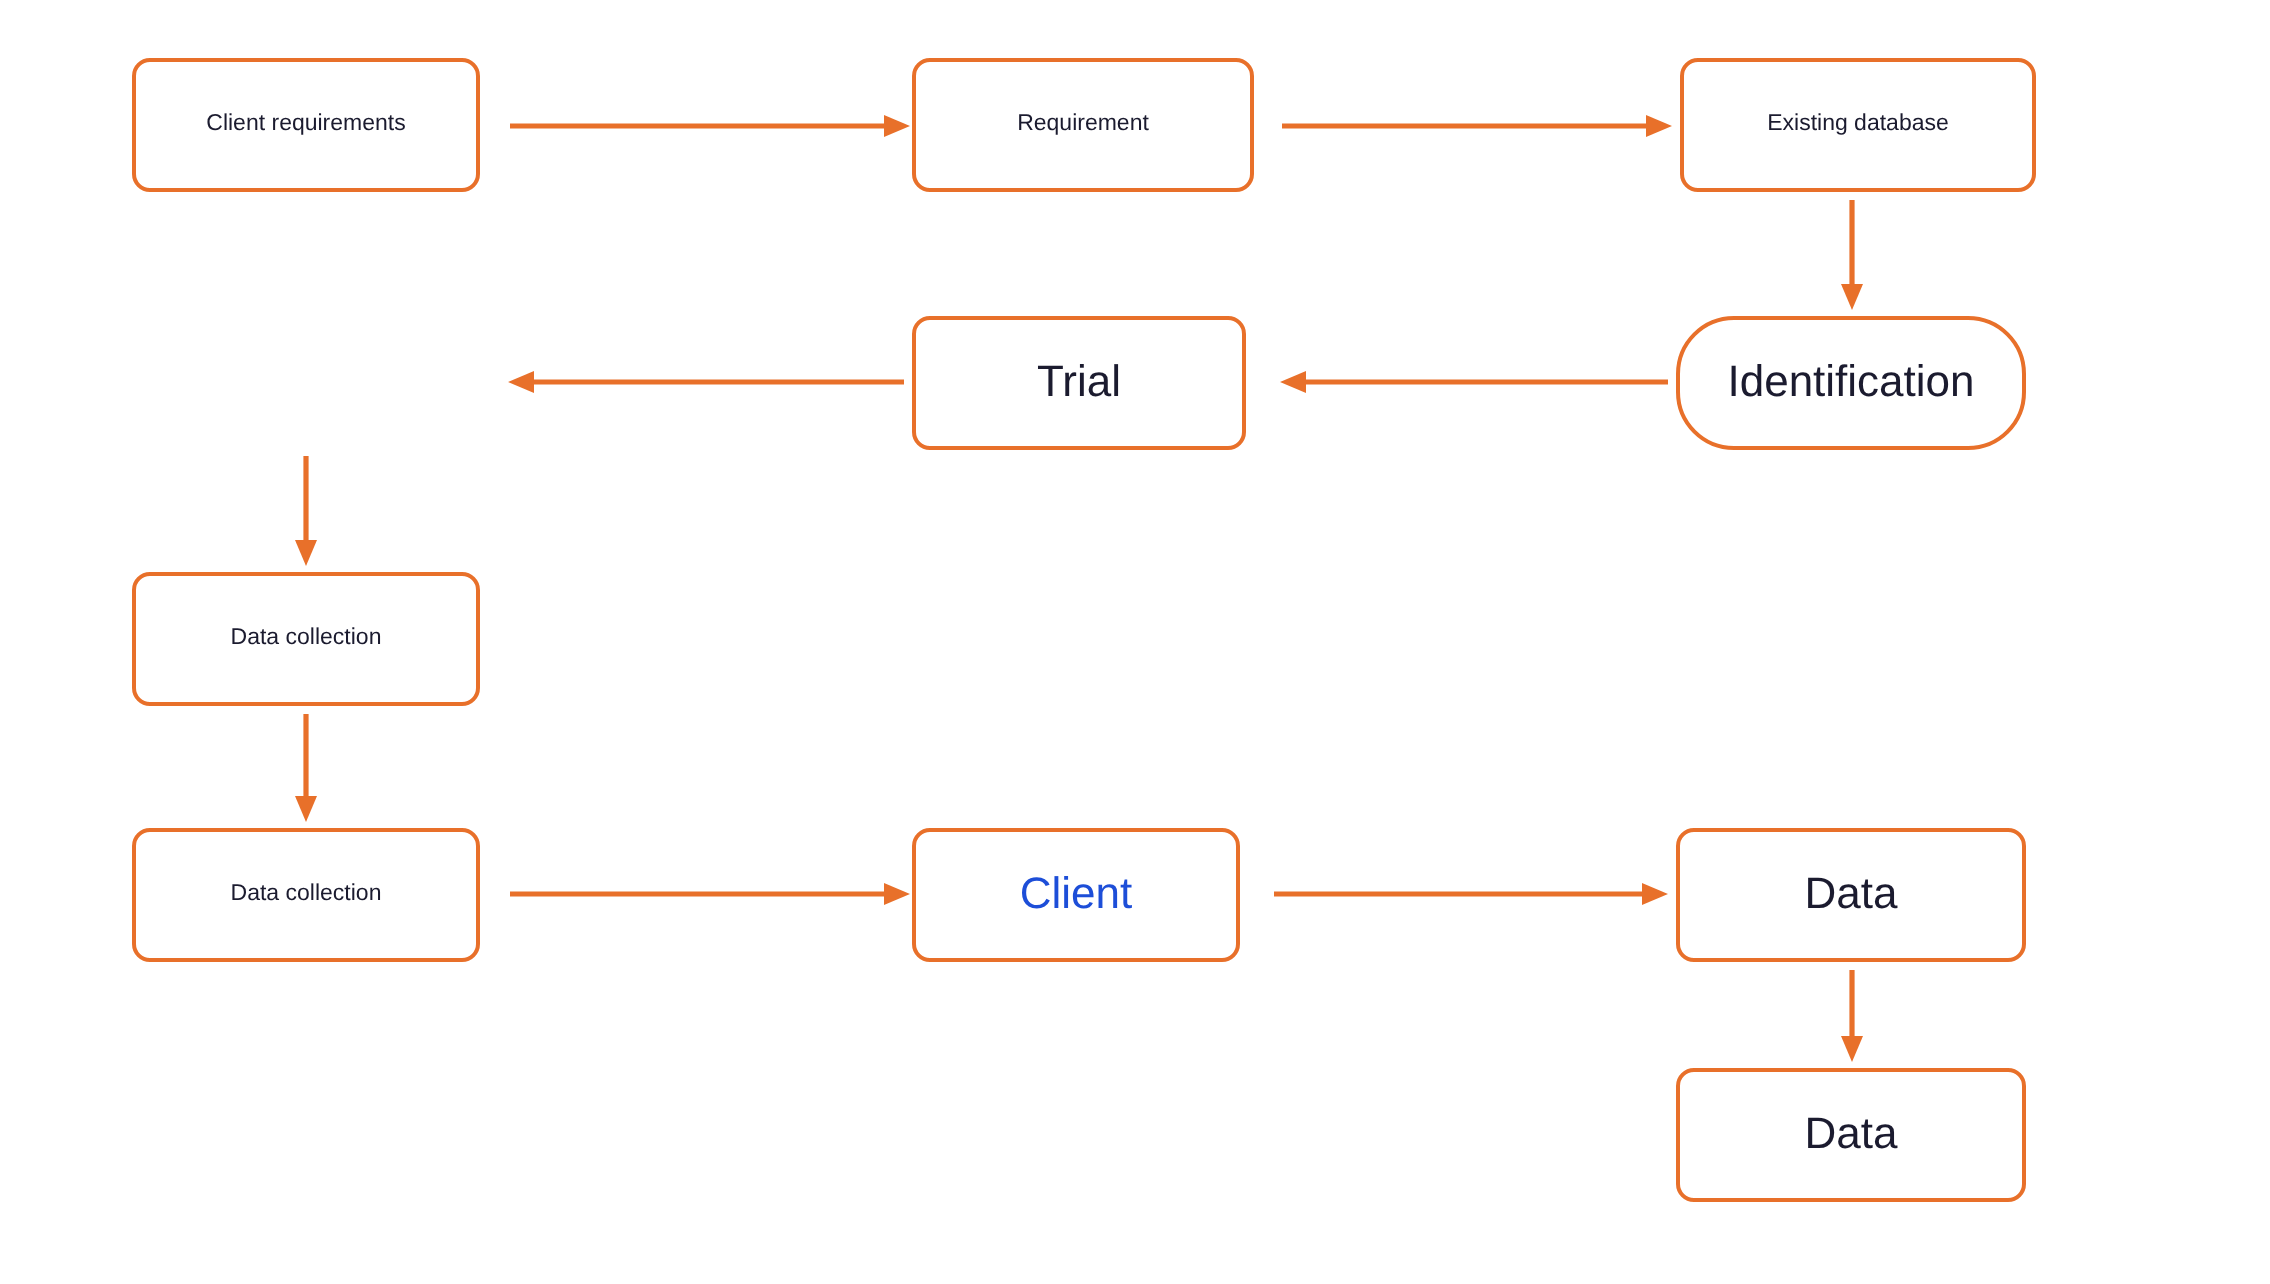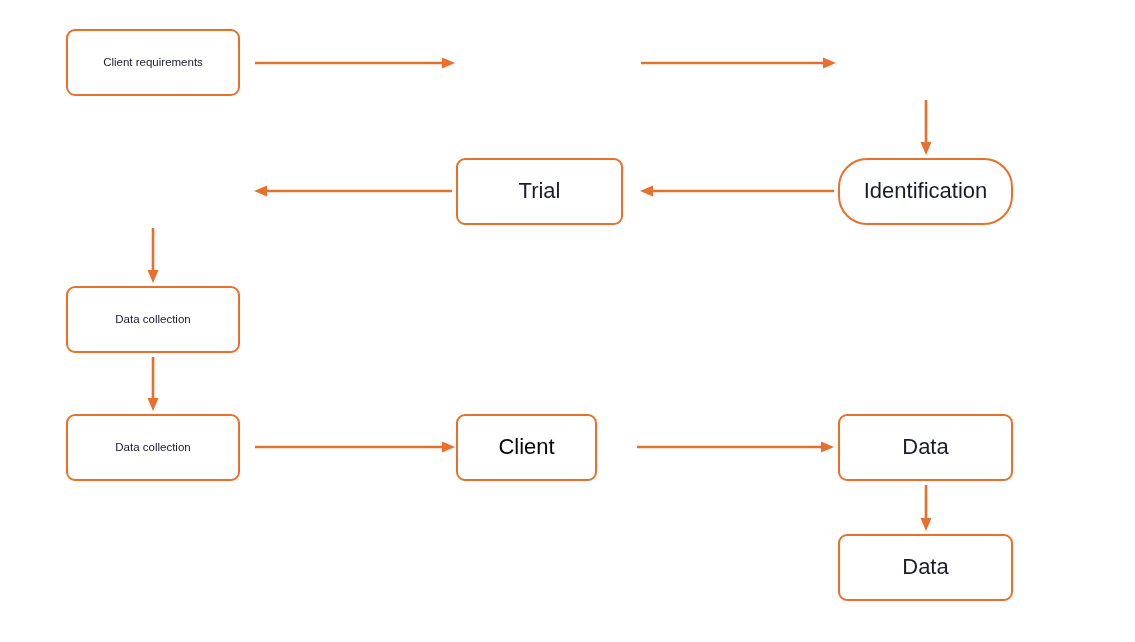--- a/index.html
+++ b/index.html
@@ -102,33 +102,39 @@
     </div>
     <div class="conn" style="left: 916px; top: 475px; width: 20px; height: 66px;">
       <svg width="20" height="66" viewBox="0 0 20 66">
         <line x1="10" y1="10" x2="10" y2="43" stroke="#E8702A" stroke-width="2.6"></line>
         <polygon points="10,56 4.5,43 15.5,43" fill="#E8702A"></polygon>
       </svg>
     </div>
     <div class="node small" style="left: 66px; top: 29px; width: 174px; height: 67px; border-color: rgb(232, 112, 42); color: rgb(27, 27, 47);">
       <span>Client requirements</span>
     </div>
+    <div class="node small" style="left: 456px; top: 29px; width: 171px; height: 67px; border-color: rgb(232, 112, 42); color: rgb(27, 27, 47);">
+      <span>Requirement</span>
+    </div>
+    <div class="node small" style="left: 840px; top: 29px; width: 178px; height: 67px; border-color: rgb(232, 112, 42); color: rgb(27, 27, 47);">
+      <span>Existing database</span>
+    </div>
     <div class="node large" style="left: 456px; top: 158px; width: 167px; height: 67px; border-color: rgb(232, 112, 42); color: rgb(27, 27, 47);">
       <span>Trial</span>
     </div>
     <div class="node large" style="left: 838px; top: 158px; width: 175px; height: 67px; border-color: rgb(232, 112, 42); color: rgb(27, 27, 47); border-radius: 29px;">
       <span>Identification</span>
     </div>
     <div class="node small" style="left: 66px; top: 286px; width: 174px; height: 67px; border-color: rgb(232, 112, 42); color: rgb(27, 27, 47);">
       <span>Data collection</span>
     </div>
     <div class="node small" style="left: 66px; top: 414px; width: 174px; height: 67px; border-color: rgb(232, 112, 42); color: rgb(27, 27, 47);">
       <span>Data collection</span>
     </div>
-    <div class="node large" style="left: 456px; top: 414px; width: 141px; height: 67px; border-color: rgb(232, 112, 42); color: #000000;">
+    <div class="node large" style="left: 456px; top: 414px; width: 164px; height: 67px; border-color: rgb(232, 112, 42); color: #1d4ed8;">
       <span>Client</span>
     </div>
     <div class="node large" style="left: 838px; top: 414px; width: 175px; height: 67px; border-color: rgb(232, 112, 42); color: rgb(27, 27, 47);">
       <span>Data</span>
     </div>
     <div class="node large" style="left: 838px; top: 534px; width: 175px; height: 67px; border-color: rgb(232, 112, 42); color: rgb(27, 27, 47);">
       <span>Data</span>
     </div>
   </div>
 

